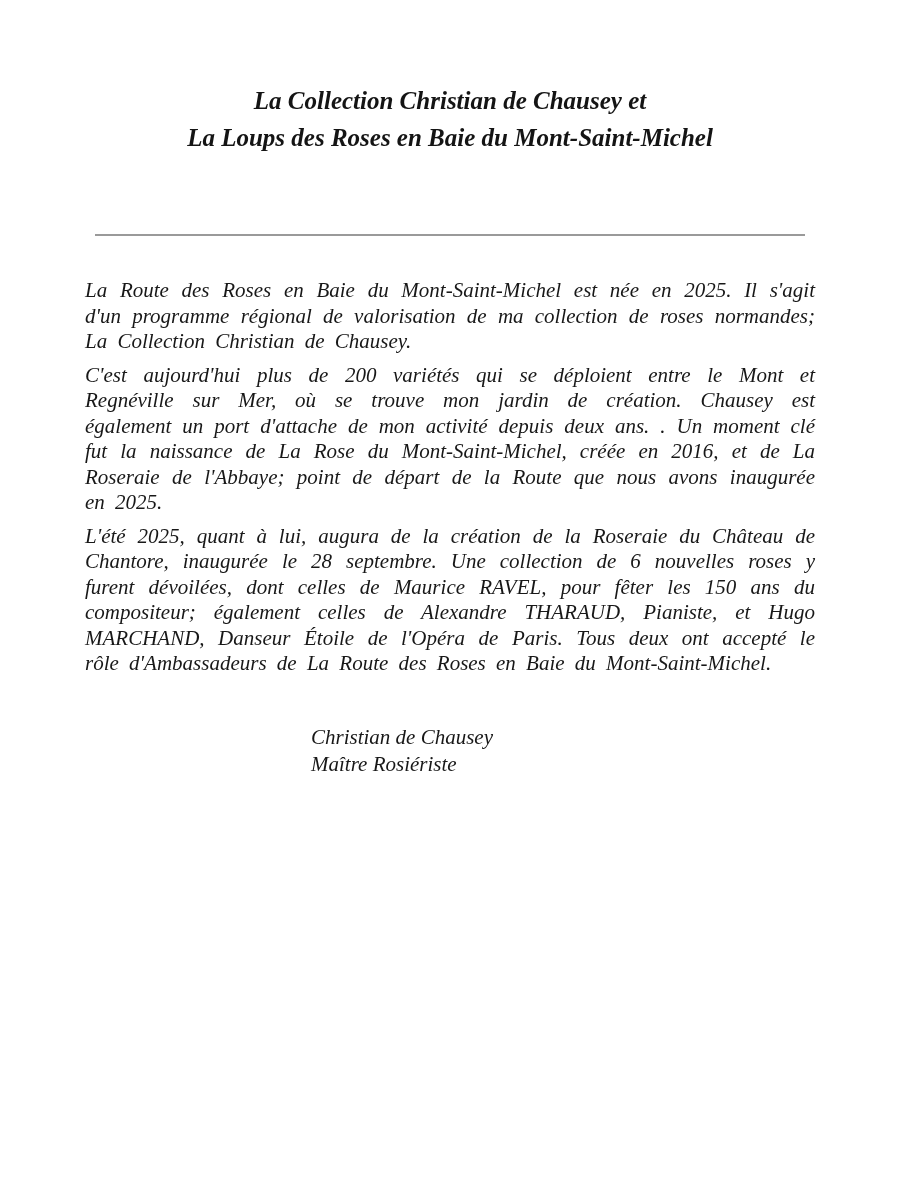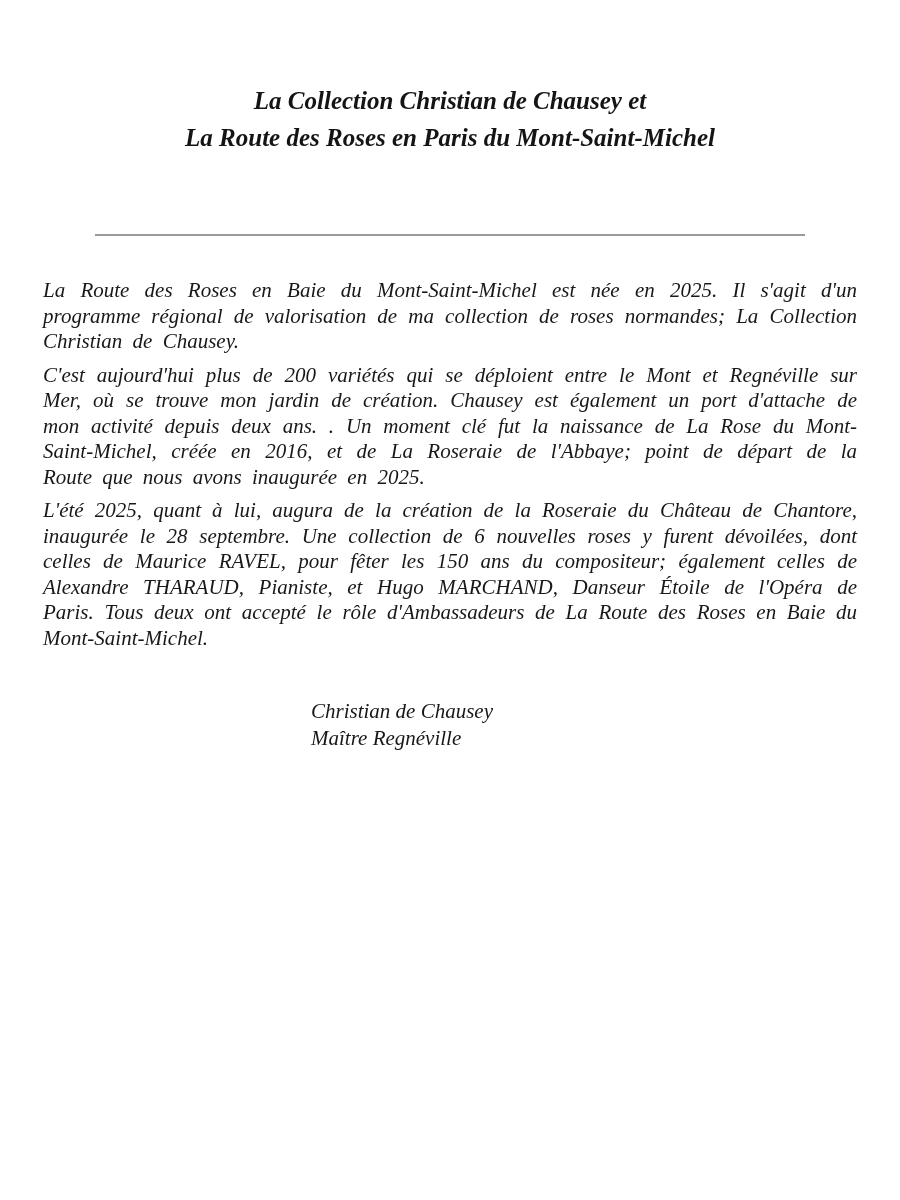--- a/index.html
+++ b/index.html
@@ -59,21 +59,21 @@
   }
   .divider {
     width: 710px;
     height: 2px;
     background: #9a9a9a;
     border: none;
     margin: 78px auto 0 auto;
   }
   .content {
     margin-top: 42px;
-    padding: 0 43px;
+    padding: 0 85px;
     font-style: italic;
     font-size: 21px;
     line-height: 25.5px;
     text-align: justify;
     word-spacing: 5px;
     color: #181818;
   }
   .content p {
     margin: 0 0 8px 0;
   }
@@ -88,30 +88,30 @@
     color: #181818;
   }
 </style>
 </head>
 <body>
 
 <div class="page">
 
   <div class="title-block">
     <div>La Collection Christian de Chausey et</div>
-    <div>La Route des Roses en Paris du Mont-Saint-Michel</div>
+    <div>La Loups des Roses en Baie du Mont-Saint-Michel</div>
   </div>
 
 
   <div class="divider"></div>
 
   <div class="content">
     <p>La Route des Roses en Baie du Mont-Saint-Michel est née en 2025. Il s'agit d'un programme régional de valorisation de ma collection de roses normandes; La Collection Christian de Chausey.</p>
     <p>C'est aujourd'hui plus de 200 variétés qui se déploient entre le Mont et Regnéville sur Mer, où se trouve mon jardin de création. Chausey est également un port d'attache de mon activité depuis deux ans. . Un moment clé fut la naissance de La Rose du Mont-Saint-Michel, créée en 2016, et de La Roseraie de l'Abbaye; point de départ de la Route que nous avons inaugurée en 2025.</p>
     <p>L'été 2025, quant à lui, augura de la création de la Roseraie du Château de Chantore, inaugurée le 28 septembre. Une collection de 6 nouvelles roses y furent dévoilées, dont celles de Maurice RAVEL, pour fêter les 150 ans du compositeur; également celles de Alexandre THARAUD, Pianiste, et Hugo MARCHAND, Danseur Étoile de l'Opéra de Paris. Tous deux ont accepté le rôle d'Ambassadeurs de La Route des Roses en Baie du Mont-Saint-Michel.</p>
   </div>
 
   <div class="signature">
     <div>Christian de Chausey</div>
-    <div>Maître Regnéville</div>
+    <div>Maître Rosiériste</div>
   </div>
 
 </div>
 
 </body></html>

